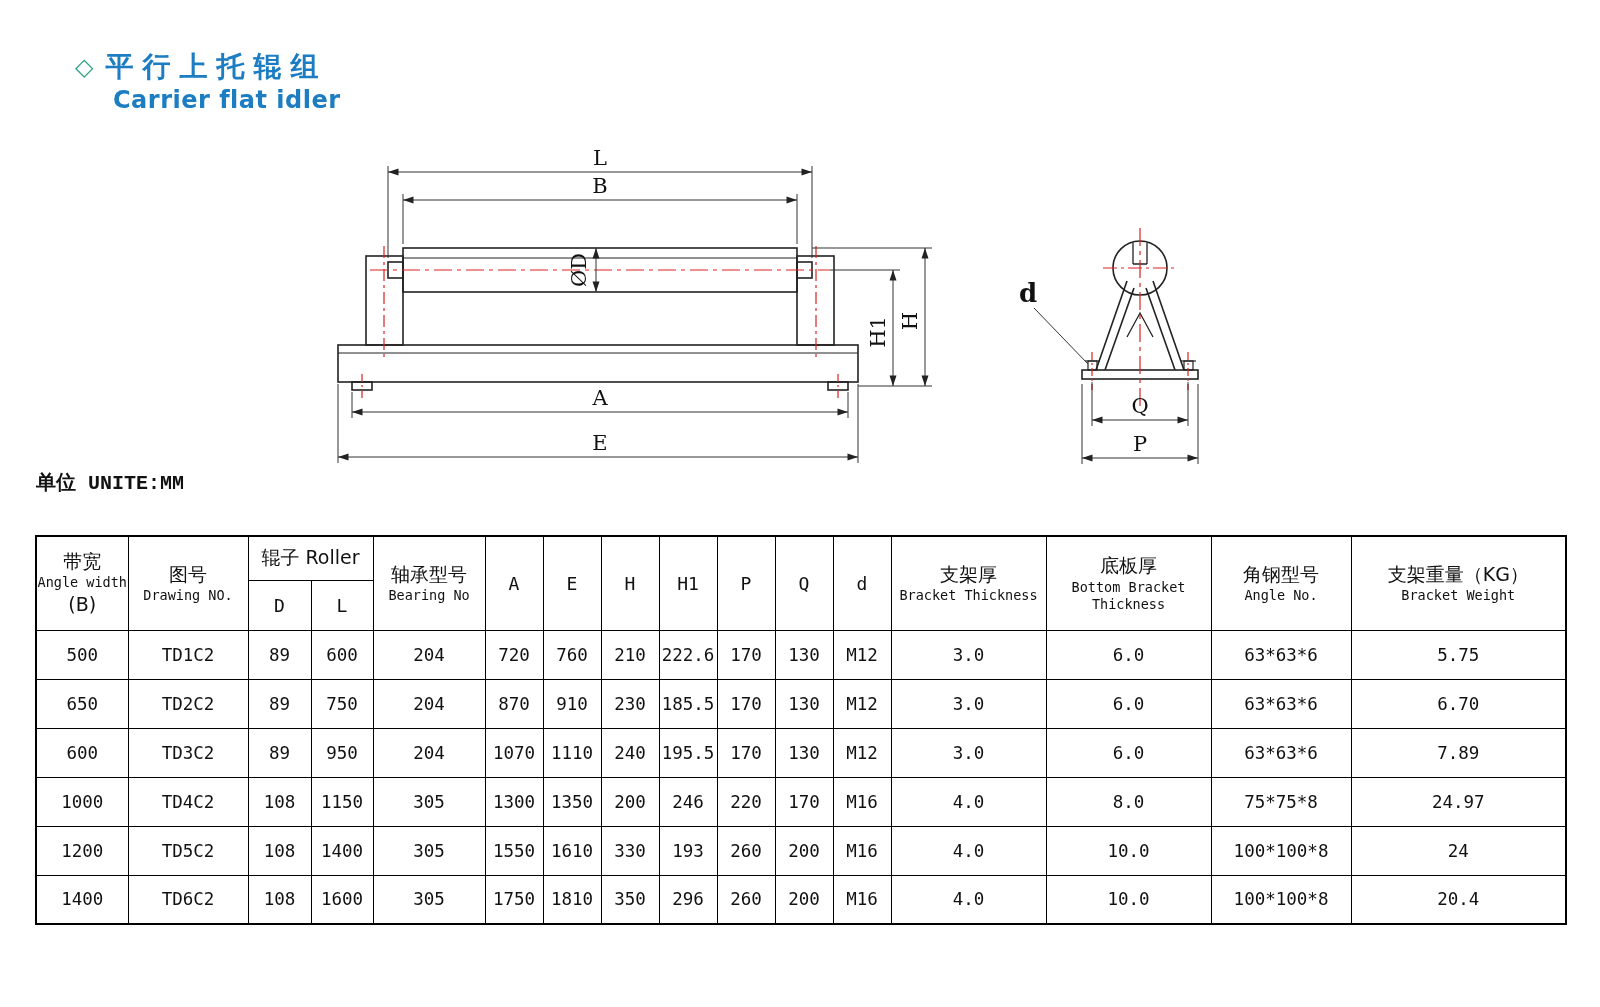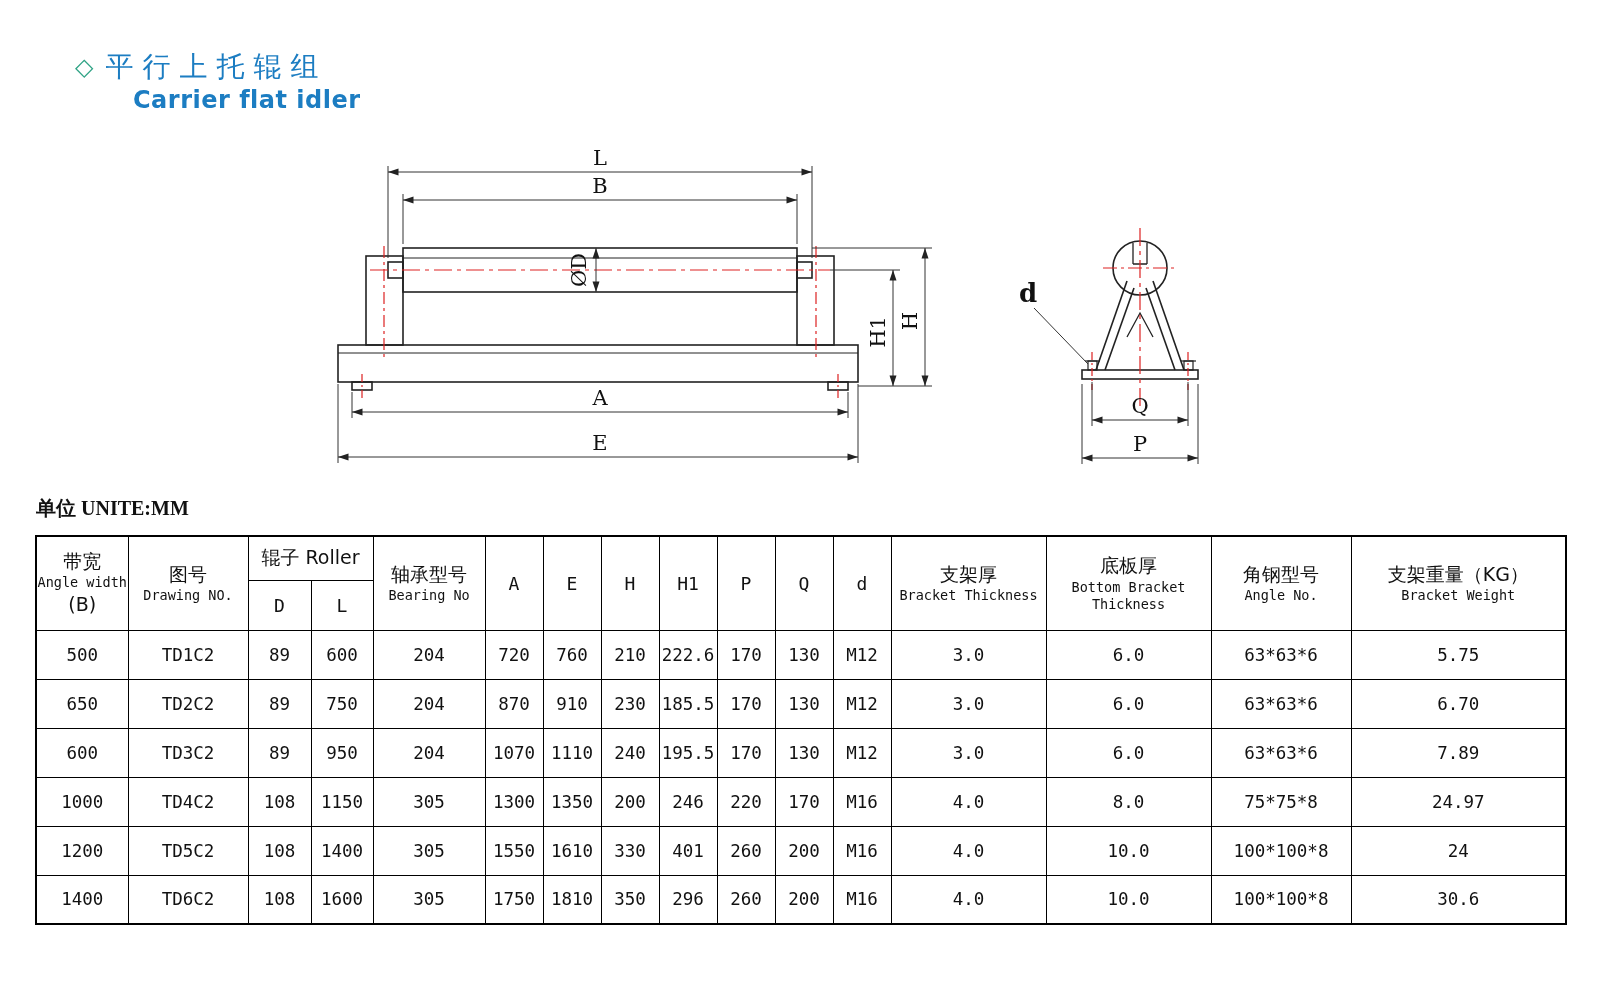--- a/index.html
+++ b/index.html
@@ -8,31 +8,31 @@
     width:1600px; height:1007px;
     font-family:"DejaVu Sans","Liberation Sans",sans-serif;
     color:#111;
   }
   .page { position:relative; width:1600px; height:1007px; background:#fff; overflow:hidden; }
 
   
   .title-block { position:absolute; left:75px; top:50px; }
   .title-row { display:flex; align-items:center; }
   .diamond { color:#2fa385; font-size:24px; line-height:1; margin-right:12px; font-weight:bold; }
-  .title-zh { font-size:28px; font-weight:normal; color:#1c7dc2; letter-spacing:9px; line-height:1.2; }
-  .title-en { font-size:24px; font-weight:bold; color:#1c7dc2; margin-left:58px; margin-top:2px; letter-spacing:0.5px; }
+  .title-zh { font-size:28px; font-weight:bold; color:#1c7dc2; letter-spacing:9px; line-height:1.2; }
+  .title-en { font-size:24px; font-weight:bold; color:#1c7dc2; margin-left:38px; margin-top:2px; letter-spacing:0.5px; }
 
   
   .drawing-area { position:absolute; left:0; top:140px; width:1300px; height:350px; }
 
   
   .unit-note {
-    position:absolute; left:36px; top:495px;
+    position:absolute; left:36px; top:469px;
     font-size:20px; color:#111; font-weight:bold;
-    font-family:Liberation Serif, serif;
+    font-family:Liberation Mono, monospace;
   }
 
   
   .spec-table {
     position:absolute; left:35px; top:535px; width:1530px;
     border-collapse:collapse; table-layout:fixed;
     border:2.5px solid #000;
     padding-left:38px;
   }
   .spec-table th, .spec-table td {
@@ -321,21 +321,21 @@
         </tr>
         <tr>
           <td>1200</td>
           <td>TD5C2</td>
           <td>108</td>
           <td>1400</td>
           <td>305</td>
           <td>1550</td>
           <td>1610</td>
           <td>330</td>
-          <td>401</td>
+          <td>193</td>
           <td>260</td>
           <td>200</td>
           <td>M16</td>
           <td>4.0</td>
           <td>10.0</td>
           <td>100*100*8</td>
           <td>24</td>
         </tr>
         <tr>
           <td>1400</td>
@@ -346,18 +346,18 @@
           <td>1750</td>
           <td>1810</td>
           <td>350</td>
           <td>296</td>
           <td>260</td>
           <td>200</td>
           <td>M16</td>
           <td>4.0</td>
           <td>10.0</td>
           <td>100*100*8</td>
-          <td>30.6</td>
+          <td>20.4</td>
         </tr>
       </tbody>
   </table>
 
 </div>
 
 </body></html>

